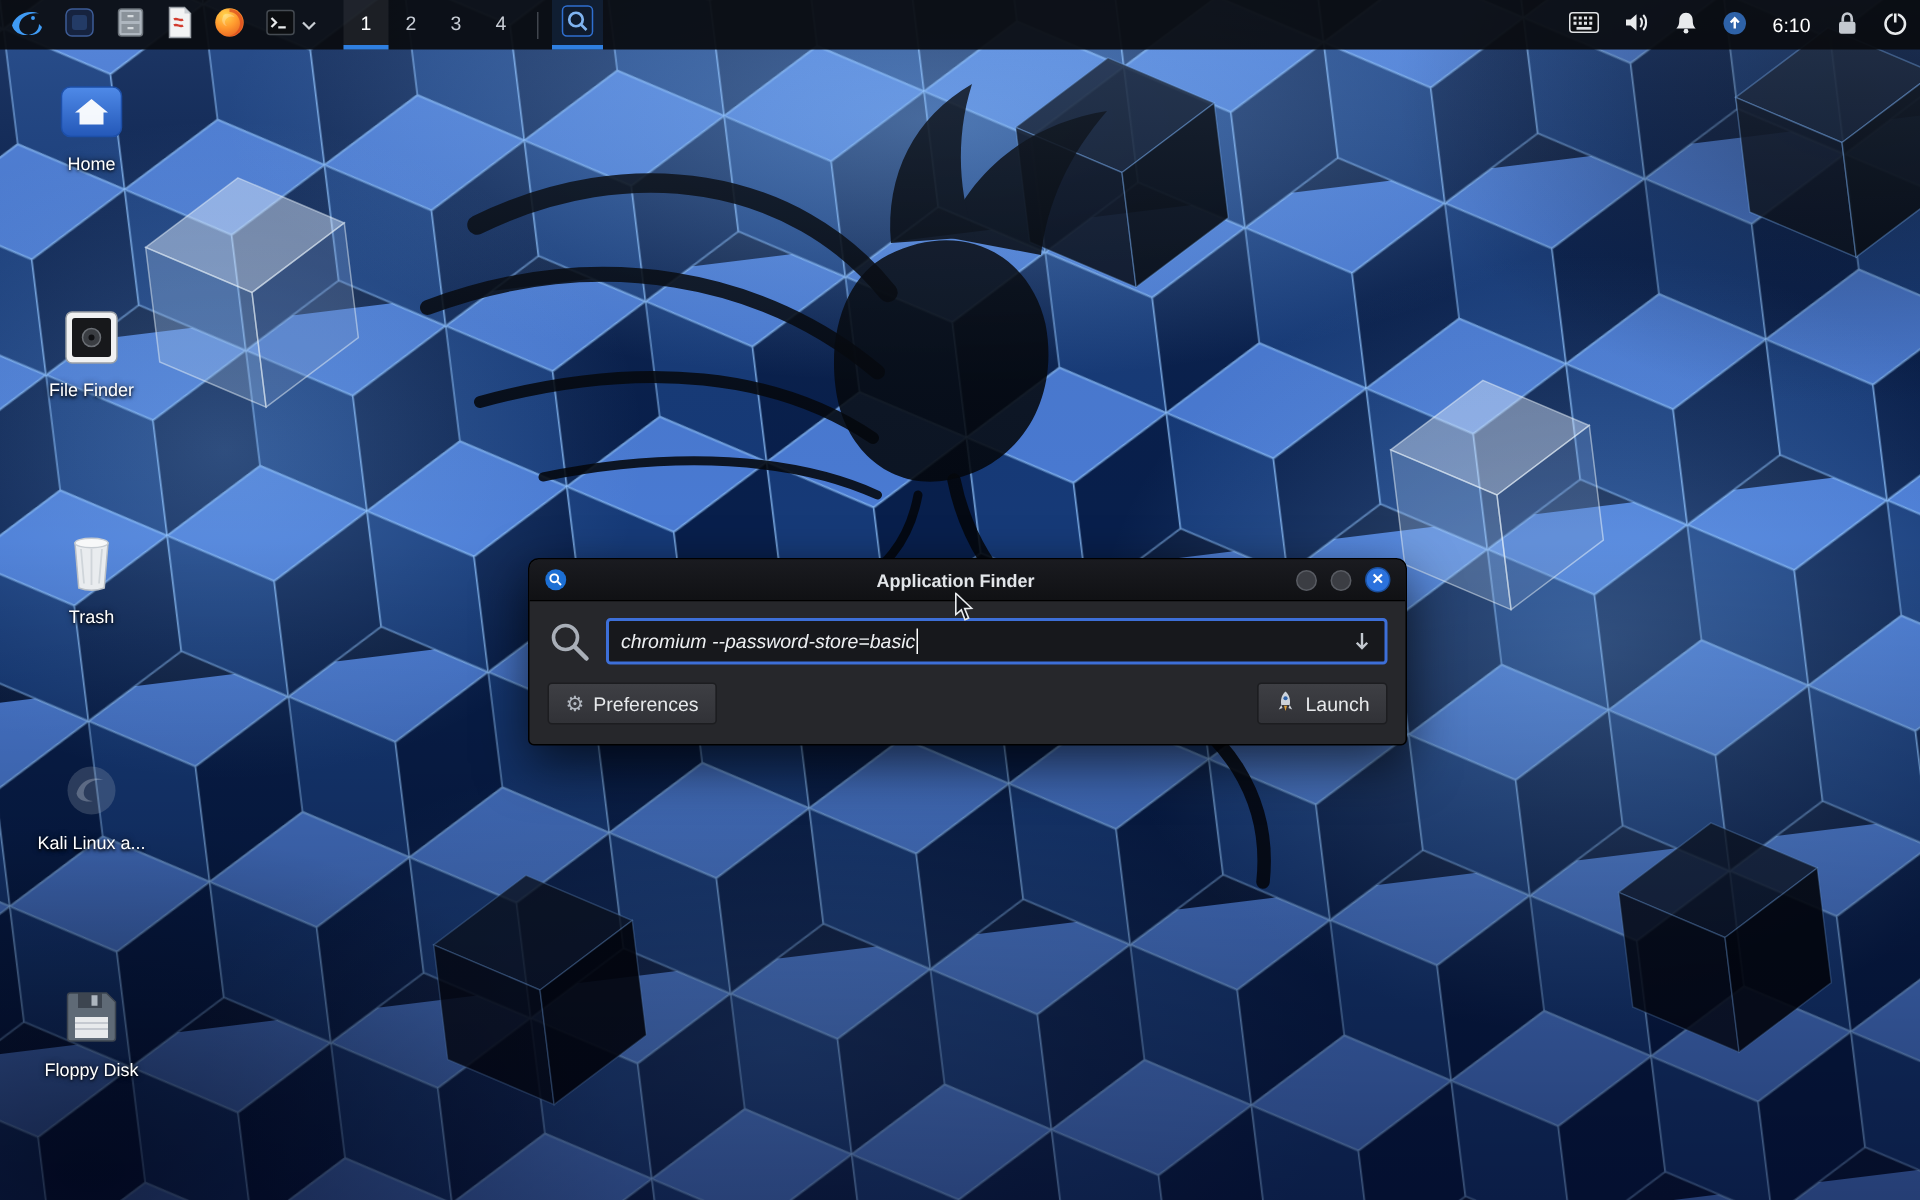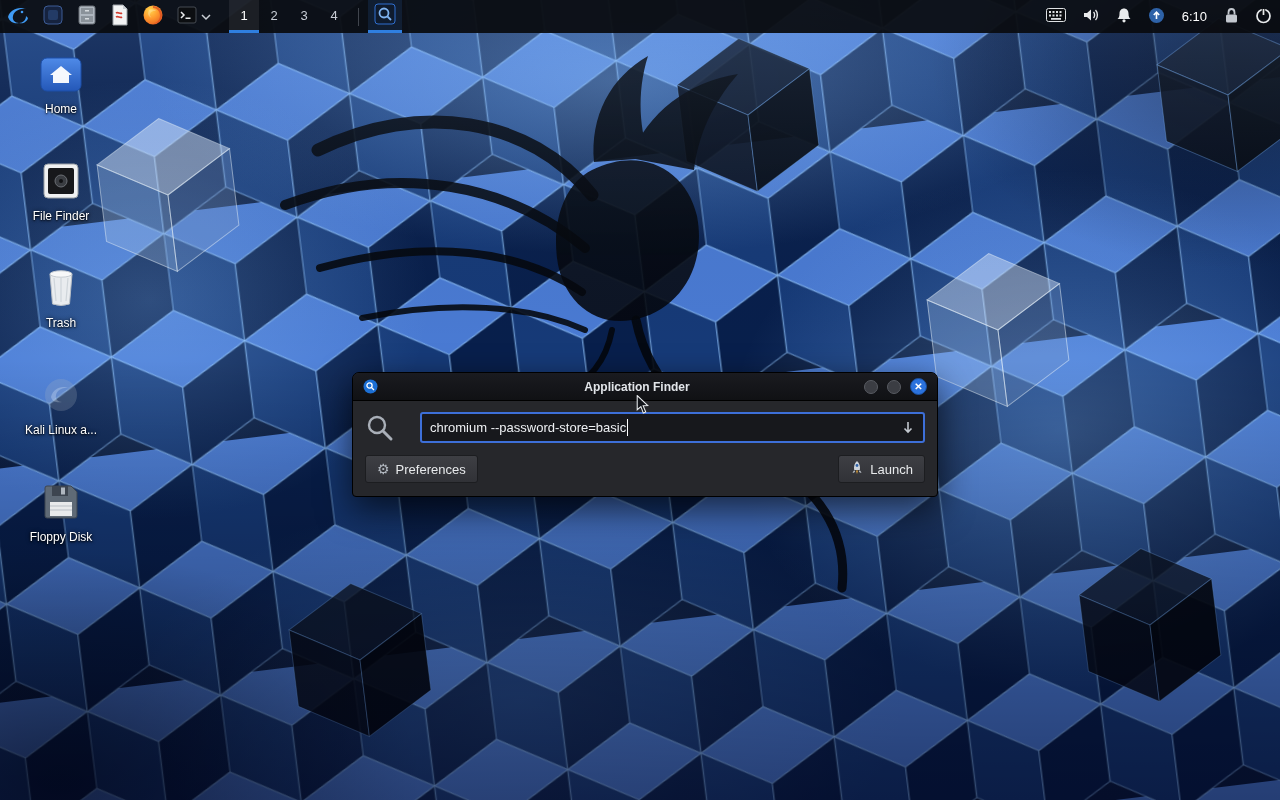--- a/index.html
+++ b/index.html
@@ -18,21 +18,21 @@
     color:#c7ccd4;font-size:13px;background:none;border:none;border-bottom:3px solid transparent;
     box-sizing:border-box;cursor:pointer;}
   .ws.active{color:#fff;border-bottom-color:#2f7fe0;background:rgba(255,255,255,0.07);}
   .p-sep{width:1px;height:18px;background:#40454d;margin:0 9px;}
   .task{border-bottom:3px solid #2f7fe0;background:rgba(47,127,224,0.14);box-sizing:border-box;}
   .clock{color:#fff;font-size:13px;padding:0 9px;cursor:default;}
   .p-right .p-btn{padding:0 8px;}
 
   
   #desktop-icons{position:absolute;left:12px;top:50px;width:98px;display:flex;
-    flex-direction:column;z-index:10;}
+    flex-direction:column;z-index:10;gap:44px;}
   .dicon{height:107px;display:flex;flex-direction:column;align-items:center;cursor:pointer;}
   .dicon .ic{width:48px;height:48px;display:flex;align-items:center;justify-content:center;}
   .dicon .lbl{margin-top:4px;font-size:12px;color:#fff;white-space:nowrap;
     text-shadow:0 1px 2px rgba(0,0,0,0.95),0 0 4px rgba(0,0,0,0.8);text-align:center;}
 
   
   #finder{position:absolute;left:352px;top:372px;width:586px;z-index:30;
     border-radius:7px 7px 4px 4px;box-shadow:0 12px 34px rgba(0,0,0,0.65);
     background:#26272b;border:1px solid #000;box-sizing:border-box;}
   .tbar{height:27px;background:linear-gradient(#1a1b20,#101114);border-radius:6px 6px 0 0;
@@ -40,21 +40,21 @@
   .ticon{margin-left:10px;display:flex;z-index:2;}
   .ttl{position:absolute;left:0;right:16px;text-align:center;font-weight:bold;font-size:12px;
     color:#e2e5e9;pointer-events:none;}
   .tbtns{margin-left:auto;display:flex;align-items:center;gap:9px;margin-right:10px;z-index:2;}
   .cbtn{width:14px;height:14px;border-radius:50%;background:#3b3d43;border:1px solid #585b62;
     padding:0;cursor:pointer;}
   .cbtn.close{width:17px;height:17px;background:#2b72dd;border:1px solid #1a4f9e;
     display:flex;align-items:center;justify-content:center;color:#fff;font-size:10px;
     font-weight:bold;line-height:1;}
   .wbody{padding:11px 12px 13px;}
-  .srow{display:flex;align-items:center;gap:25px;}
+  .srow{display:flex;align-items:center;gap:9px;font-style:italic;}
   .sicon{display:flex;flex:none;}
   .finput{flex:1;height:31px;border:2px solid #3d6fd8;border-radius:3px;background:#17181c;
     display:flex;align-items:center;padding:0 8px;box-sizing:border-box;cursor:text;}
   .finput .txt{color:#eef0f3;font-size:13px;white-space:pre;}
   .caret{width:1px;height:17px;background:#fff;margin-left:1px;animation:blink 1.1s steps(1) infinite;}
   @keyframes blink{50%{opacity:0;}}
   .combo{margin-left:auto;display:flex;cursor:pointer;}
   .brow{display:flex;justify-content:space-between;margin-top:12px;}
   .fbtn{display:flex;align-items:center;gap:6px;height:28px;padding:0 11px;
     background:linear-gradient(#3e3f44,#313237);border:1px solid #1c1d20;border-radius:3px;

